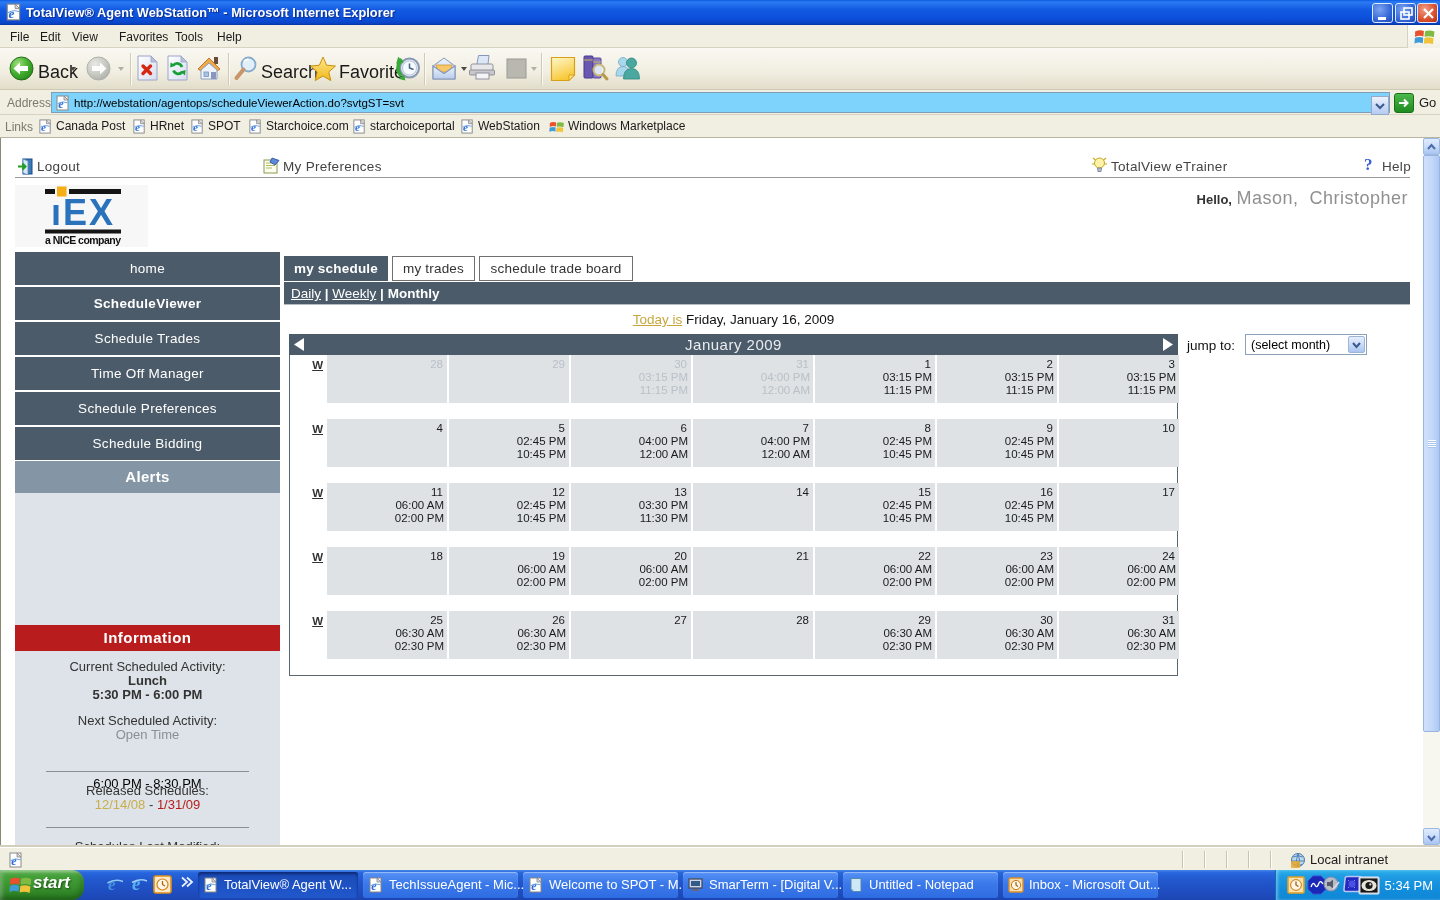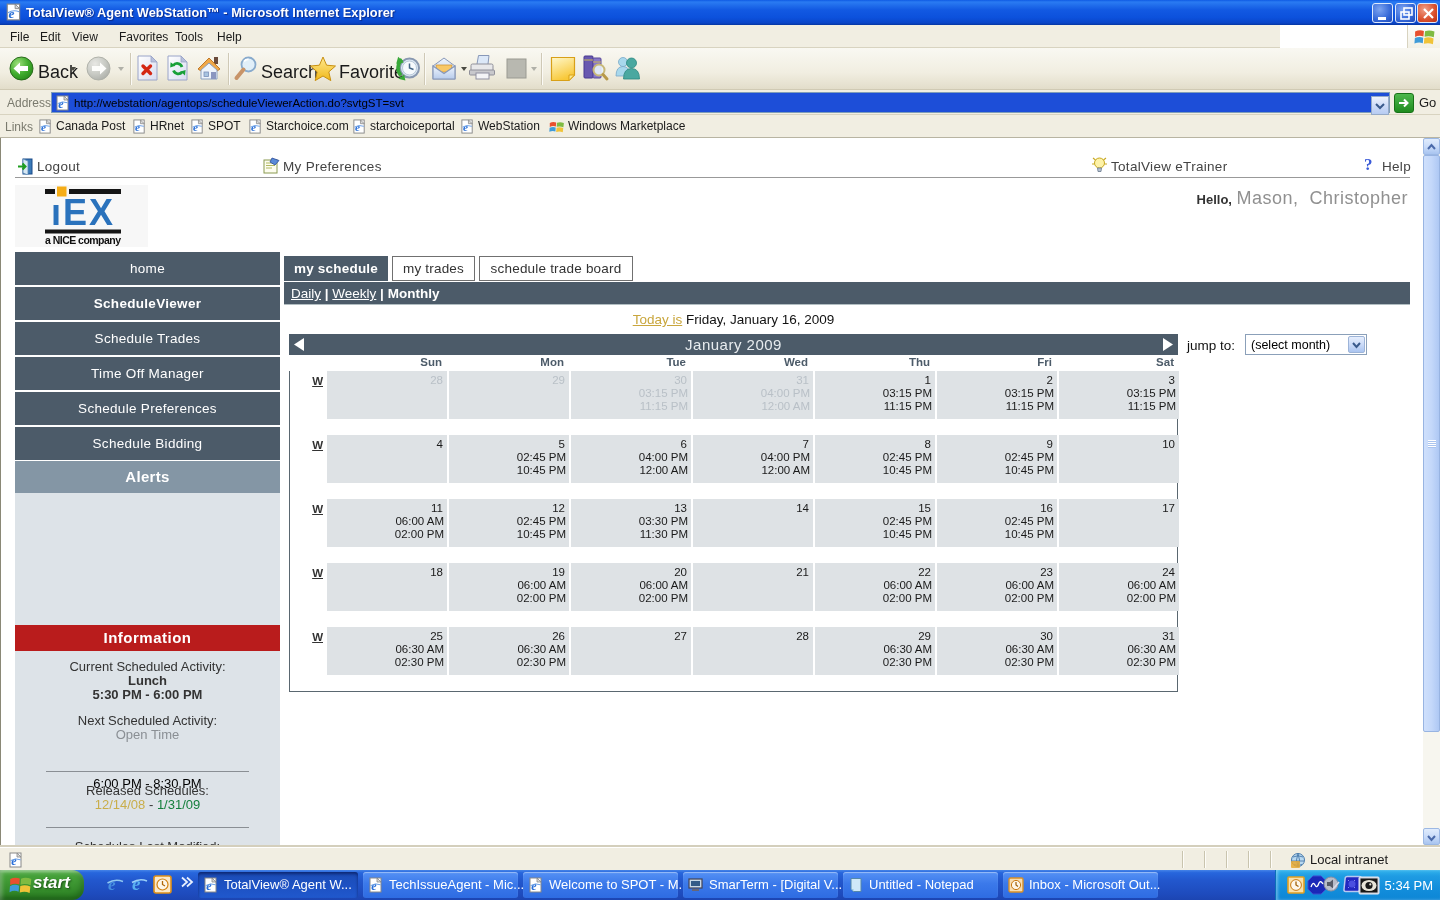--- a/index.html
+++ b/index.html
@@ -12,35 +12,35 @@
   background:linear-gradient(#0f5ae4 0%, #2a7bf2 8%, #1259e2 40%, #0c51dc 70%, #0a45c8 92%, #0636a0 100%); }
 #titlebar .ticon { position:absolute; left:5px; top:3px; }
 #titlebar .ttext { position:absolute; left:26px; top:5px; color:#fff; font-size:12.8px; font-weight:bold; text-shadow:1px 1px 1px #0b2a87; }
 .winbtn { position:absolute; top:3px; width:21px; height:20px; border-radius:3px; border:1px solid #dfeafd; }
 .winbtn svg { position:absolute; left:0; top:0; }
 #btnmin { left:1372px; background:radial-gradient(circle at 35% 30%, #7da4f0, #3669d8 60%, #1d48b8); }
 #btnmax { left:1395px; background:radial-gradient(circle at 35% 30%, #7da4f0, #3669d8 60%, #1d48b8); }
 #btncls { left:1417px; background:radial-gradient(circle at 35% 30%, #f0a088, #da4f2c 60%, #b83014); }
 
 
-#menubar { position:absolute; left:0; top:25px; width:1280px; height:23px; background:#f1eee2; border-bottom:1px solid #d8d3c0; }
+#menubar { position:absolute; left:0; top:25px; width:1440px; height:23px; background:#f1eee2; border-bottom:1px solid #d8d3c0; }
 #menubar .mi { position:absolute; top:5px; font-size:12px; color:#1a1a1a; }
 #winlogo { position:absolute; right:0; top:25px; width:33px; height:23px; background:linear-gradient(#fdfdfb,#f3f1e6); border-left:1px solid #d8d3c0; }
 
 
 #toolbar { position:absolute; left:0; top:48px; width:1440px; height:42px;
   background:linear-gradient(#f9f8f2 0%, #f1eee1 60%, #e2ddca 100%); border-bottom:1px solid #d0cab4; }
 .tsep { position:absolute; top:5px; width:2px; height:32px; border-left:1px solid #cfc9b6; border-right:1px solid #fbfaf6; }
 .tlabel { position:absolute; font-size:18px; color:#1a1a1a; top:14px; }
 .tcaret { position:absolute; top:19px; width:0; height:0; border-left:3.5px solid transparent; border-right:3.5px solid transparent; border-top:4px solid #4a4a42; }
 
 
 #addrbar { position:absolute; left:0; top:90px; width:1440px; height:25px; background:#f1eee2; border-bottom:1px solid #d8d3c0; }
 #addrbar .alabel { position:absolute; left:7px; top:6px; font-size:12px; color:#7a7a6e; }
-#addrfield { position:absolute; left:51px; top:2px; width:1339px; height:21px; background:#1d4ed8; border:1px solid #7f9db9;padding-left:44px; }
+#addrfield { position:absolute; left:51px; top:2px; width:1339px; height:21px; background:#7dd3fc; border:1px solid #7f9db9;padding-left:44px; }
 #addrfield .url { position:absolute; left:22px; top:4px; font-size:11.5px; color:#000; }
 #addrdrop { position:absolute; right:0px; top:3px; width:18px; height:19px; background:linear-gradient(#eef3fd,#cfdcf8 50%,#b7ccf2); border:1px solid #96aac7; }
 #gobtn { position:absolute; left:1394px; top:3px; width:20px; height:20px; border-radius:3px; background:linear-gradient(#4db84d,#1f8c1f); border:1px solid #187218; }
 #golabel { position:absolute; left:1419px; top:5px; font-size:13px; color:#1a1a1a; }
 
 
 #linksbar { position:absolute; left:0; top:115px; width:1440px; height:23px; background:#f1eee2; border-bottom:1px solid #b8b4a2; }
 #linksbar .llabel { position:absolute; left:5px; top:5px; font-size:12px; color:#7a7a6e; }
 .linkitem { position:absolute; top:4px; font-size:12px; color:#1a1a1a; }
 
@@ -405,48 +405,39 @@
   <div id="infohdr">Information</div>
 
   <div class="infotext" style="top:521px">Current Scheduled Activity:</div>
   <div class="infotext" style="top:535px; font-weight:bold">Lunch</div>
   <div class="infotext" style="top:549px; font-weight:bold">5:30 PM - 6:00 PM</div>
   <div class="infotext" style="top:575px">Next Scheduled Activity:</div>
   <div class="infotext" style="top:589px; color:#8a8f94">Open Time</div>
   <div class="infotext" style="top:638px; color:#000000">6:00 PM - 8:30 PM</div>
   <div class="abs" style="left:45px; top:633px; width:203px; height:1px; background:#8a8f94"></div>
   <div class="infotext" style="top:645px">Released Schedules:</div>
-  <div class="infotext" style="top:659px"><span style="color:#c9ae4a">12/14/08</span> - <span style="color:#15803d">1/31/09</span></div>
+  <div class="infotext" style="top:659px"><span style="color:#c9ae4a">12/14/08</span> - <span style="color:#b91c1c">1/31/09</span></div>
   <div class="abs" style="left:45px; top:689px; width:203px; height:1px; background:#8a8f94"></div>
   <div class="infotext" style="top:701px">Schedules Last Modified:</div>
 
   <div class="tab" id="tab1">my schedule</div>
   <div class="tab" id="tab2">my trades</div>
   <div class="tab" id="tab3">schedule trade board</div>
   <div id="dwmbar"><span style="margin-left:7px; text-decoration:underline">Daily</span> <b>|</b> <span style="text-decoration:underline">Weekly</span> <b>|</b> <b>Monthly</b></div>
   <div id="todayline"><span style="color:#c9a63d;text-decoration:underline">Today is</span> Friday, January 16, 2009</div>
 
   <div id="cal">
     <div id="calhdr">January 2009
       <svg style="position:absolute;left:4px;top:4px" width="12" height="13">
             <path d="M11 0 L11 13 L1 6.5 Z" fill="#fff"></path>
           </svg>
       <svg style="position:absolute;right:4px;top:4px" width="12" height="13">
             <path d="M1 0 L1 13 L11 6.5 Z" fill="#fff"></path>
           </svg>
     </div>
-    <div id="caldays">
-<div style="left:37px;width:116px;text-align:right">Sun</div>
-<div style="left:159px;width:116px;text-align:right">Mon</div>
-<div style="left:281px;width:116px;text-align:right">Tue</div>
-<div style="left:403px;width:116px;text-align:right">Wed</div>
-<div style="left:525px;width:116px;text-align:right">Thu</div>
-<div style="left:647px;width:116px;text-align:right">Fri</div>
-<div style="left:769px;width:116px;text-align:right">Sat</div>
-  </div>
     <div id="calbody">
     <div class="calrow">
       <div class="wcell">W</div>
       <div class="dcell dim" style="left:37px">
               <div class="dt">28</div>
             </div>
       <div class="dcell dim" style="left:159px">
               <div class="dt">29</div>
             </div>
       <div class="dcell dim" style="left:281px">

